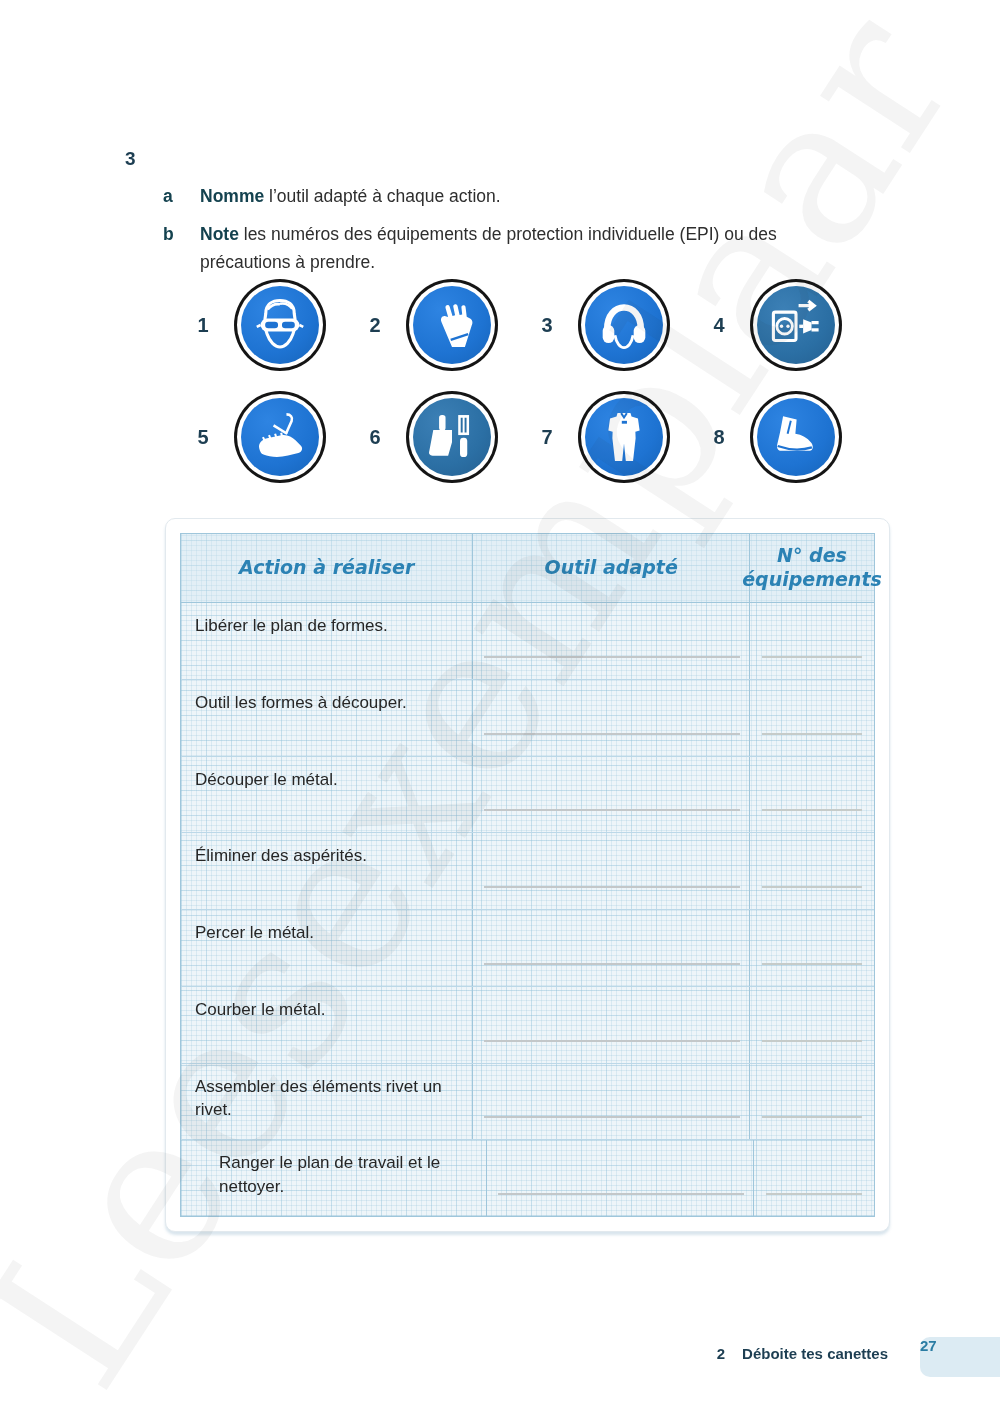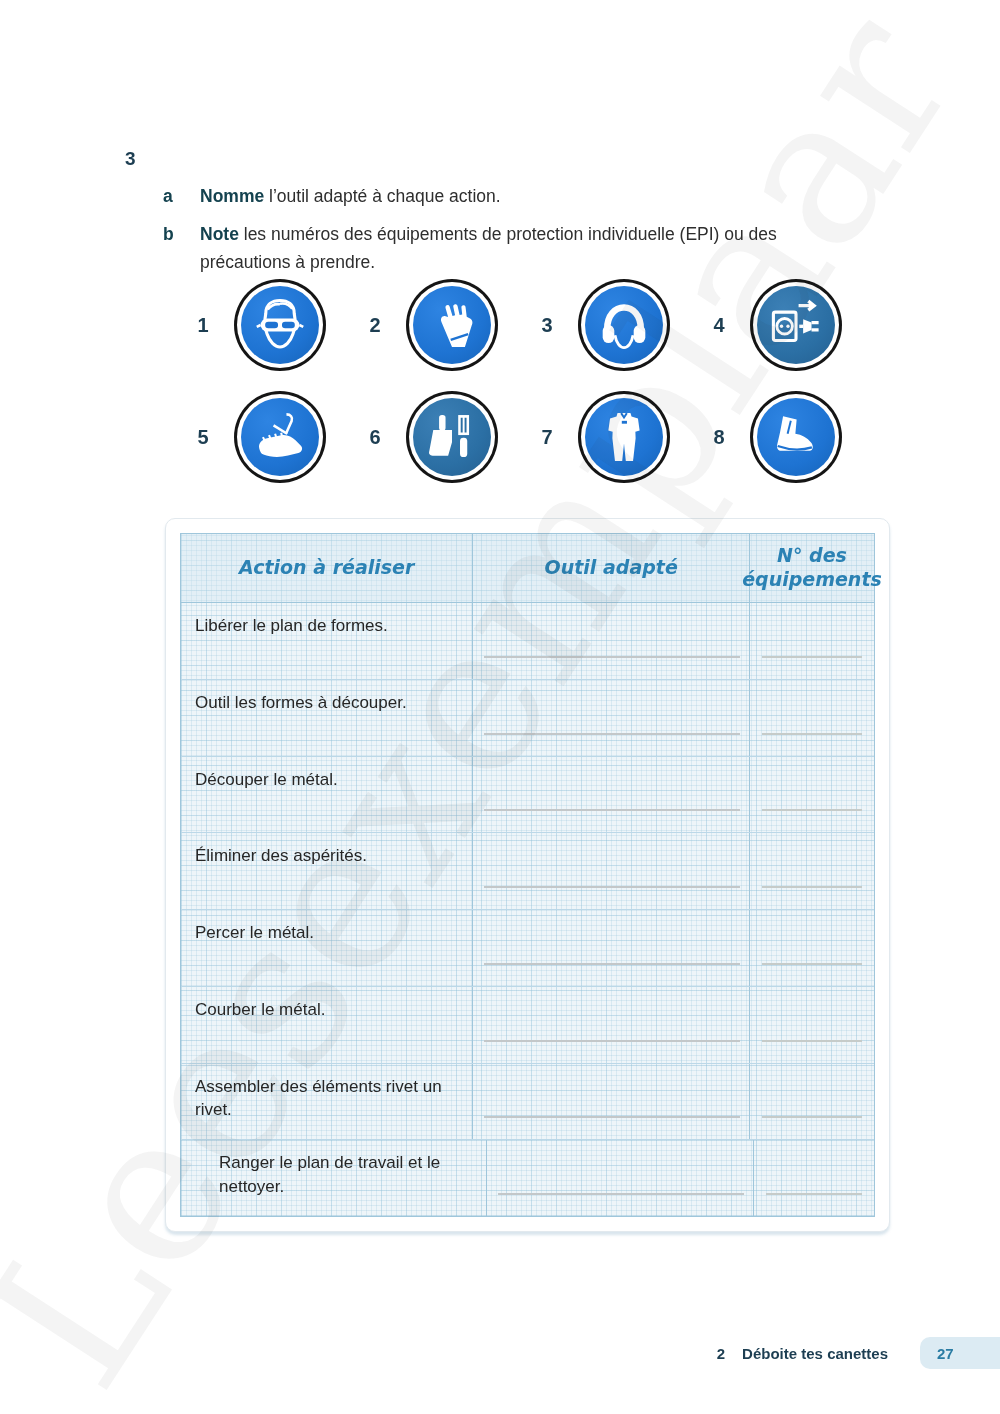--- a/index.html
+++ b/index.html
@@ -72,23 +72,23 @@
   .td-action{padding:11px 14px 0 14px;font-size:17px;color:#262626;line-height:1.38;}
   .answer-line{position:absolute;bottom:21px;border-bottom:2px solid #c3c7c9;}
   .td-tool .answer-line{left:11px;right:9px;}
   .td-num .answer-line{left:12px;right:12px;border-bottom-color:#c6cbc9;}
   
   .footer-title{
     position:absolute;top:1345px;right:112px;display:flex;gap:17px;
     font-size:15px;font-weight:bold;color:#1d3e52;z-index:2;
   }
   .page-badge{
-    position:absolute;top:1337px;left:920px;width:80px;height:32px;
+    position:absolute;top:1337px;left:920px;width:80px;height:40px;
     background:#dcebf3;border-radius:10px 0 0 10px;
-    display:flex;align-items:center;padding-left:17px;box-sizing:border-box;
+    display:flex;align-items:flex-start;box-sizing:border-box;
     color:#2a7ca3;font-weight:bold;font-size:15px;z-index:2;
   }
 </style>
 </head>
 <body>
 
 <div class="watermark">Leesexemplaar</div>
 
 <div class="exercise">
   <div class="ex-head">

